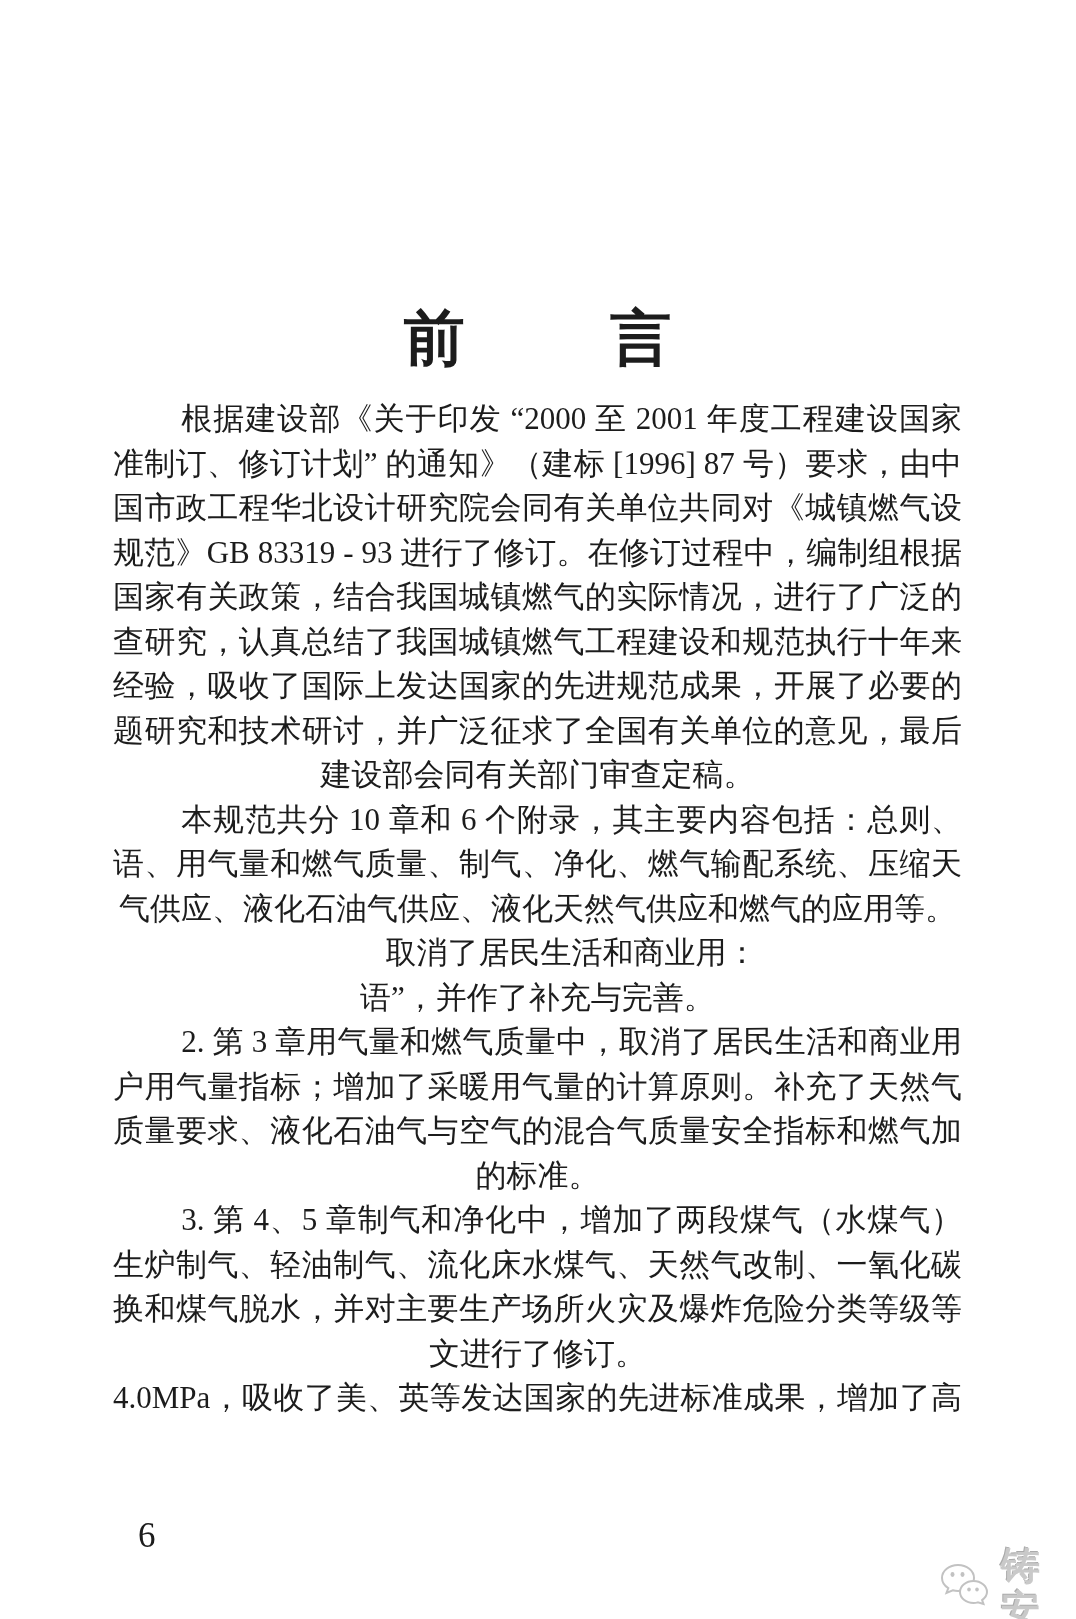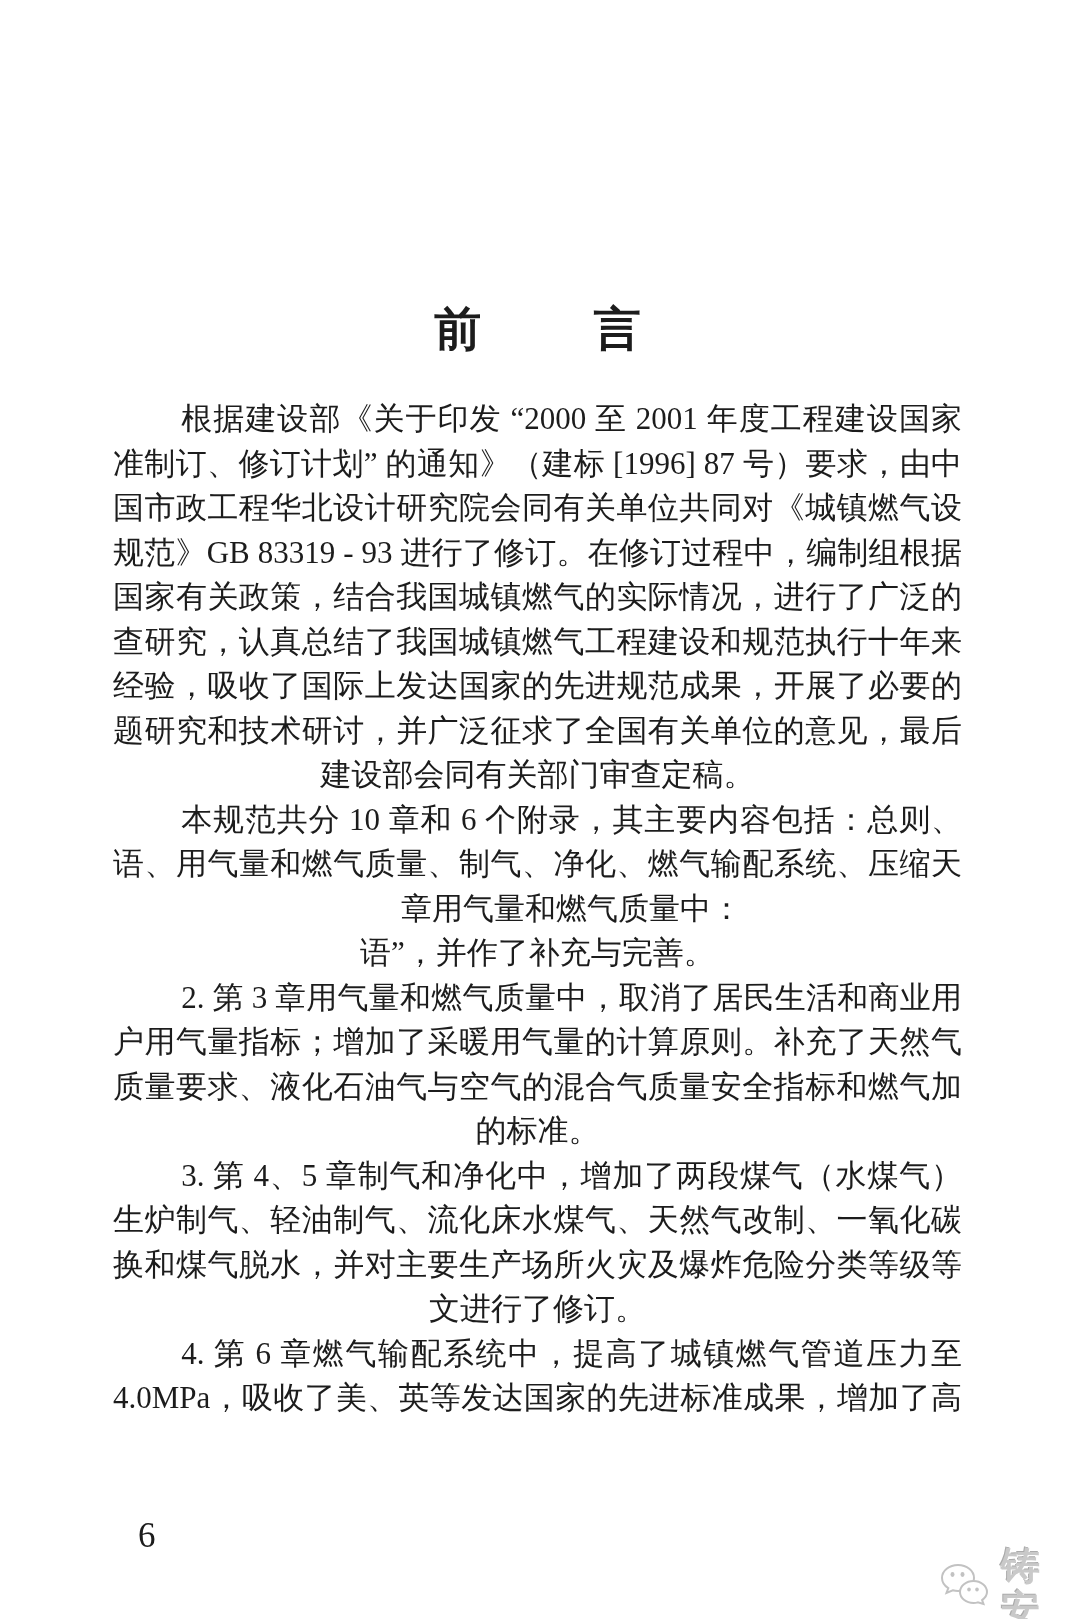--- a/index.html
+++ b/index.html
@@ -11,21 +11,21 @@
     overflow: hidden;
     font-family: "Liberation Serif", "DejaVu Serif", serif;
     color: #1c1c1c;
   }
   .page-title {
     position: absolute;
     top: 298px;
     left: 0;
     width: 100%;
     text-align: center;
-    font-size: 47px;
+    font-size: 61px;
     font-weight: bold;
     word-spacing: 2.1em;
     letter-spacing: 1px;
   }
   .textbody {
     position: absolute;
     left: 113px;
     top: 397px;
     width: 849px;
     font-size: 31px;
@@ -78,31 +78,31 @@
   <div class="ln j">准制订、修订计划” 的通知》（建标 [1996] 87 号）要求，由中</div>
   <div class="ln j">国市政工程华北设计研究院会同有关单位共同对《城镇燃气设计</div>
   <div class="ln j">规范》GB 83319 - 93 进行了修订。在修订过程中，编制组根据</div>
   <div class="ln j">国家有关政策，结合我国城镇燃气的实际情况，进行了广泛的调</div>
   <div class="ln j">查研究，认真总结了我国城镇燃气工程建设和规范执行十年来的</div>
   <div class="ln j">经验，吸收了国际上发达国家的先进规范成果，开展了必要的专</div>
   <div class="ln j">题研究和技术研讨，并广泛征求了全国有关单位的意见，最后由</div>
   <div class="ln">建设部会同有关部门审查定稿。</div>
   <div class="ln j in">本规范共分 10 章和 6 个附录，其主要内容包括：总则、术</div>
   <div class="ln j">语、用气量和燃气质量、制气、净化、燃气输配系统、压缩天然</div>
-  <div class="ln in">章用气量和燃气质量中：</div>
+  <div class="ln">气供应、液化石油气供应、液化天然气供应和燃气的应用等。</div>
+  <div class="ln in">取消了居民生活和商业用：</div>
   <div class="ln">语”，并作了补充与完善。</div>
   <div class="ln j in">2. 第 3 章用气量和燃气质量中，取消了居民生活和商业用</div>
   <div class="ln j">户用气量指标；增加了采暖用气量的计算原则。补充了天然气的</div>
   <div class="ln j">质量要求、液化石油气与空气的混合气质量安全指标和燃气加臭</div>
   <div class="ln">的标准。</div>
   <div class="ln j in">3. 第 4、5 章制气和净化中，增加了两段煤气（水煤气）发</div>
   <div class="ln j">生炉制气、轻油制气、流化床水煤气、天然气改制、一氧化碳变</div>
   <div class="ln j">换和煤气脱水，并对主要生产场所火灾及爆炸危险分类等级等条</div>
   <div class="ln">文进行了修订。</div>
-  <div class="ln j in">4. 第 6 章燃气输配系统中，提高了城镇燃气管道压力至</div>
   <div class="ln j">4.0MPa，吸收了美、英等发达国家的先进标准成果，增加了高</div>
 </div>
 
 <div class="page-number">6</div>
 
 <div class="watermark">
   <span style="display:inline-block;">
     <svg width="58" height="48" viewBox="0 0 58 48">
       <g stroke="#c2c2c2" stroke-width="2" fill="#ffffff">
         <path d="M38 16c0 7.2-7.2 13-16 13-1.8 0-3.6-.2-5.2-.7L10.5 31l1.8-4.8C8.6 23.8 6 20.1 6 16 6 8.8 13.2 3 22 3s16 5.8 16 13z"></path>

